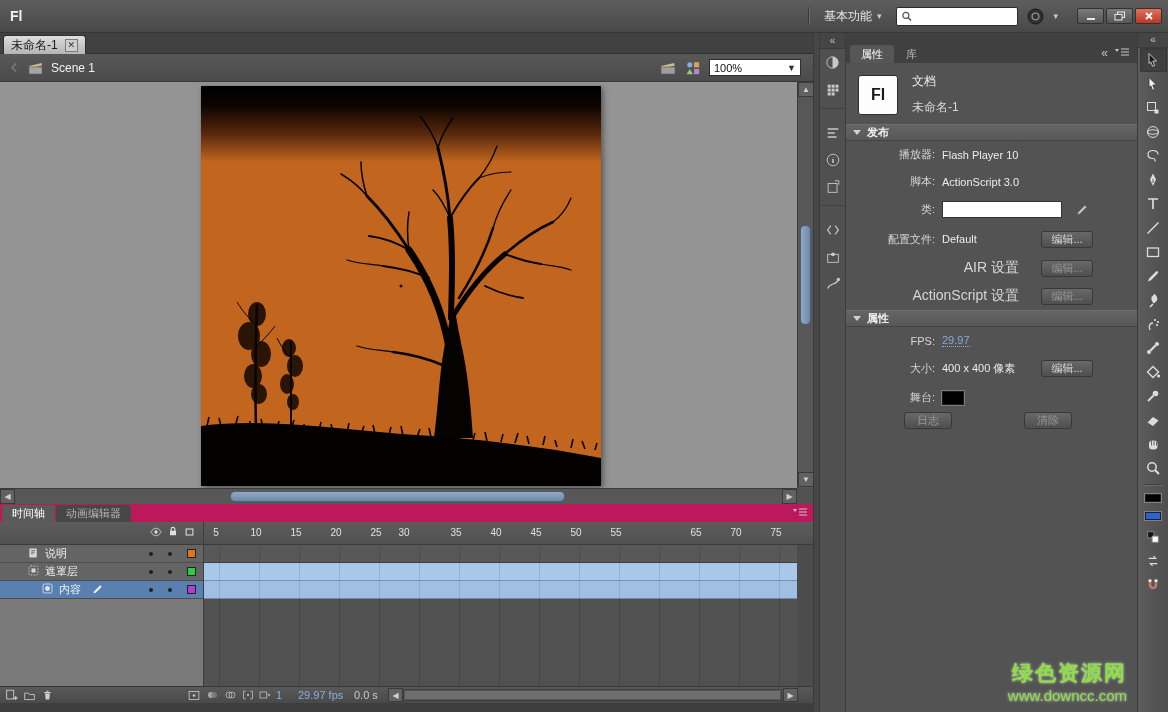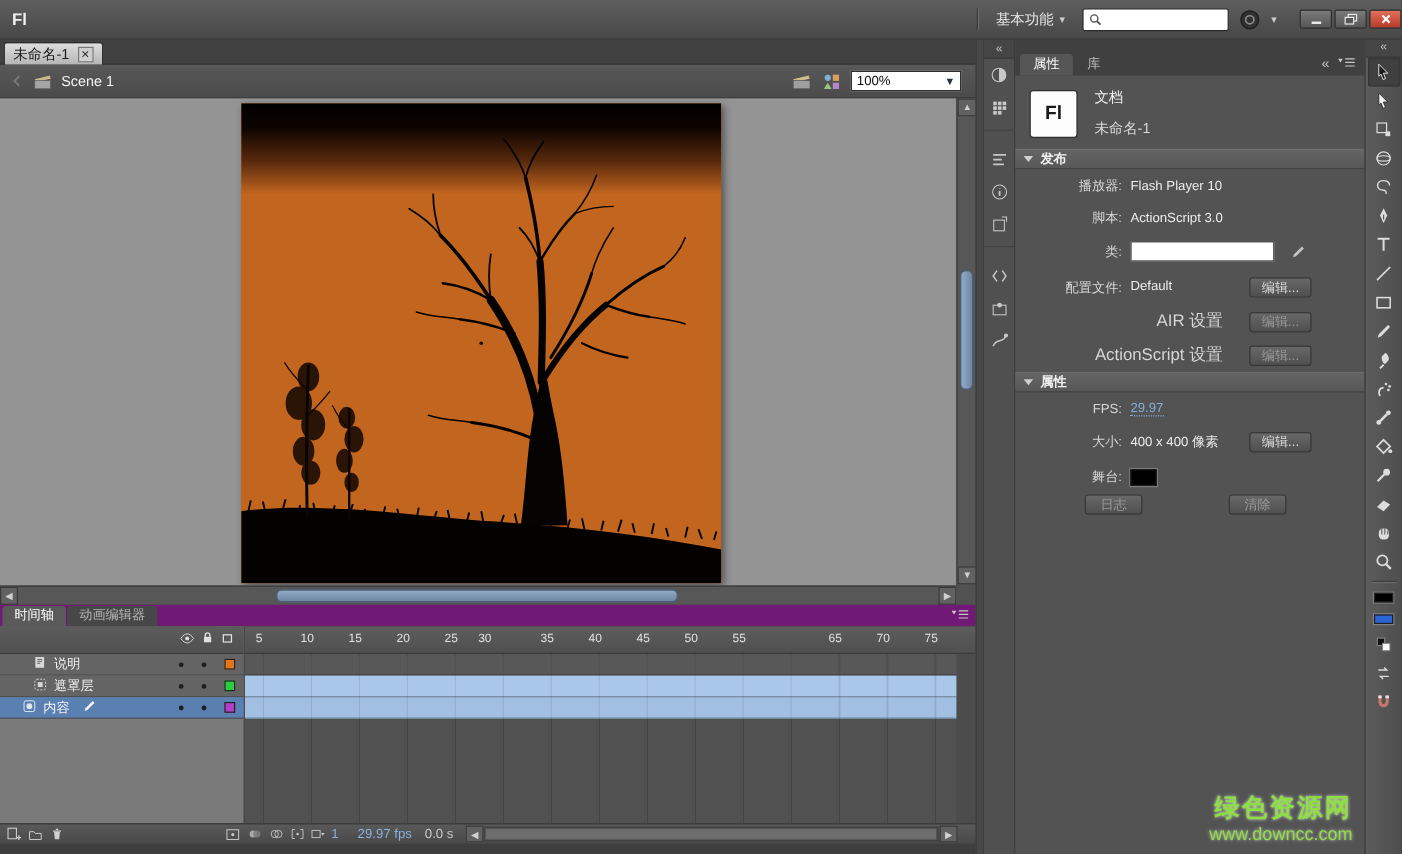--- a/index.html
+++ b/index.html
@@ -4,21 +4,21 @@
 <style>
   *{margin:0;padding:0;box-sizing:border-box}
   body{background:#2b2b2b;font-family:"Liberation Sans","DejaVu Sans",sans-serif;-webkit-user-select:none;user-select:none}
   .app{position:relative;width:1168px;height:712px;background:#535353;color:#ddd;font-size:12px;overflow:hidden}
 
   
   .menubar{position:absolute;left:0;top:0;width:1168px;height:33px;background:linear-gradient(#5e5e5e,#484848);border-bottom:1px solid #363636;display:flex;align-items:center;z-index:20}
   .logo{font-weight:bold;color:#f0f0f0;font-size:14px;margin:0 12px 0 10px;letter-spacing:0}
   .menus{display:flex;align-items:center;height:100%}
   .menu-item{padding:0 9px;line-height:32px;color:#e8e8e8;font-size:12px;cursor:default;white-space:nowrap}
-  .mb-right{margin-left:auto;display:flex;align-items:center;gap:9px;}
+  .mb-right{margin-left:auto;display:flex;align-items:center;gap:9px;padding-right:6px}
   .vsep{width:1px;height:18px;background:#3a3a3a;box-shadow:1px 0 0 #6c6c6c}
   .workspace{display:flex;align-items:center;gap:5px;padding:2px 6px;color:#e8e8e8;cursor:default}
   .chev{font-size:9px;color:#ccc}
   .searchbox{width:122px;height:19px;background:#fff;border:1px solid #2c2c2c;border-radius:2px;display:flex;align-items:center;padding:0 4px;gap:4px}
   .searchbox input{border:0;outline:0;width:96px;font-size:11px;background:transparent;color:#222;font-family:inherit}
   .cslive{width:17px;height:17px}
   .winbtns{display:flex;gap:2px;margin-left:10px}
   .win-btn{width:27px;height:16px;background:linear-gradient(#7a7a7a,#565656);border:1px solid #303030;border-radius:2px;display:flex;align-items:center;justify-content:center;cursor:default}
   .win-btn.close{background:linear-gradient(#e2705a,#b93a28)}
 
@@ -39,35 +39,35 @@
 
   .vscroll{position:absolute;left:797px;top:82px;width:16px;height:406px;background:#575757;border-left:1px solid #3a3a3a}
   .vthumb{position:absolute;left:2px;top:143px;width:11px;height:100px;background:linear-gradient(90deg,#93aac4,#6d88a6);border:1px solid #49607b;border-radius:5px}
   .sbtn{position:absolute;left:0;width:16px;height:15px;background:#616161;border:1px solid #3a3a3a;color:#cfcfcf;font-size:8px;text-align:center;line-height:13px}
   .hscroll{position:absolute;left:0;top:488px;width:797px;height:16px;background:#575757;border-top:1px solid #3a3a3a}
   .hthumb{position:absolute;left:230px;top:2px;width:335px;height:11px;background:linear-gradient(#93aac4,#6d88a6);border:1px solid #49607b;border-radius:5px}
   .hbtn{position:absolute;top:0;width:15px;height:15px;background:#616161;border:1px solid #3a3a3a;color:#cfcfcf;font-size:8px;text-align:center;line-height:13px}
   .scroll-corner{position:absolute;left:797px;top:488px;width:16px;height:16px;background:#515151}
 
   
-  .tl-tabbar{position:absolute;left:0;top:504px;width:813px;height:18px;background:#701a75;display:flex;align-items:flex-end;gap:1px;padding-left:2px}
+  .tl-tabbar{position:absolute;left:0;top:504px;width:813px;height:18px;background:#be185d;display:flex;align-items:flex-end;gap:1px;padding-left:2px}
   .tl-tab{height:17px;padding:0 10px;line-height:17px;font-size:11px;border-radius:3px 3px 0 0;cursor:default}
   .tl-tab.active{background:#5a5a5a;color:#fff}
   .tl-tab.inactive{background:#474747;color:#b5b5b5}
   .tl-menu{margin-left:auto;padding:0 6px 2px 0}
 
   .timeline{position:absolute;left:0;top:522px;width:813px;height:164px;background:#4c4c4c;overflow:hidden}
   .frames-bg{position:absolute;left:180px;top:23px;width:617px;height:141px;background-color:#515151;background-image:repeating-linear-gradient(to right,transparent 0 39px,rgba(0,0,0,.16) 39px 40px)}
   .tl-ruler{position:absolute;left:180px;top:0;width:633px;height:23px;background:linear-gradient(#5c5c5c,#505050);border-bottom:1px solid #3a3a3a}
   .ruler-num{position:absolute;top:5px;font-size:10px;color:#e2e2e2;transform:translateX(-50%)}
   .tl-left{position:absolute;left:0;top:0;width:204px;height:164px;background:#7a7a7a;border-right:1px solid #3d3d3d}
   .tl-header-left{height:23px;background:linear-gradient(#5c5c5c,#505050);border-bottom:1px solid #3a3a3a;display:flex;align-items:center}
   .col-icons{margin-left:auto;width:54px;display:flex;justify-content:space-between;align-items:center;padding-right:7px}
   .layer-row{height:18px;display:flex;align-items:center;background:#646464;border-bottom:1px solid #4e4e4e;color:#f2f2f2;font-size:11px;padding-left:27px;gap:5px}
-  .layer-row.indent{padding-left:18px}
+  .layer-row.indent{padding-left:41px}
   .layer-row.selected{background:#5a80b2}
   .lr-dots{margin-left:auto;width:54px;display:flex;justify-content:space-between;align-items:center;padding-right:7px}
   .dot{width:4px;height:4px;border-radius:50%;background:#1e1e1e}
   .swatch{width:9px;height:9px;border:1px solid #222}
   .frow{position:absolute;left:180px;width:617px;height:18px;border-bottom:1px solid rgba(0,0,0,.28);background-image:repeating-linear-gradient(to right,transparent 0 39px,rgba(0,0,0,.10) 39px 40px)}
   .frow.f1{top:23px;background-color:#585858}
   .frow.f2{top:41px;background-color:#a9c7e8}
   .frow.f3{top:59px;background-color:#a0bfe2}
   .kf{position:absolute;left:182px;width:5px;height:5px;border-radius:50%;background:#101010}
   .playhead-line{position:absolute;left:183px;top:12px;width:2px;height:151px;background:#c03028}

